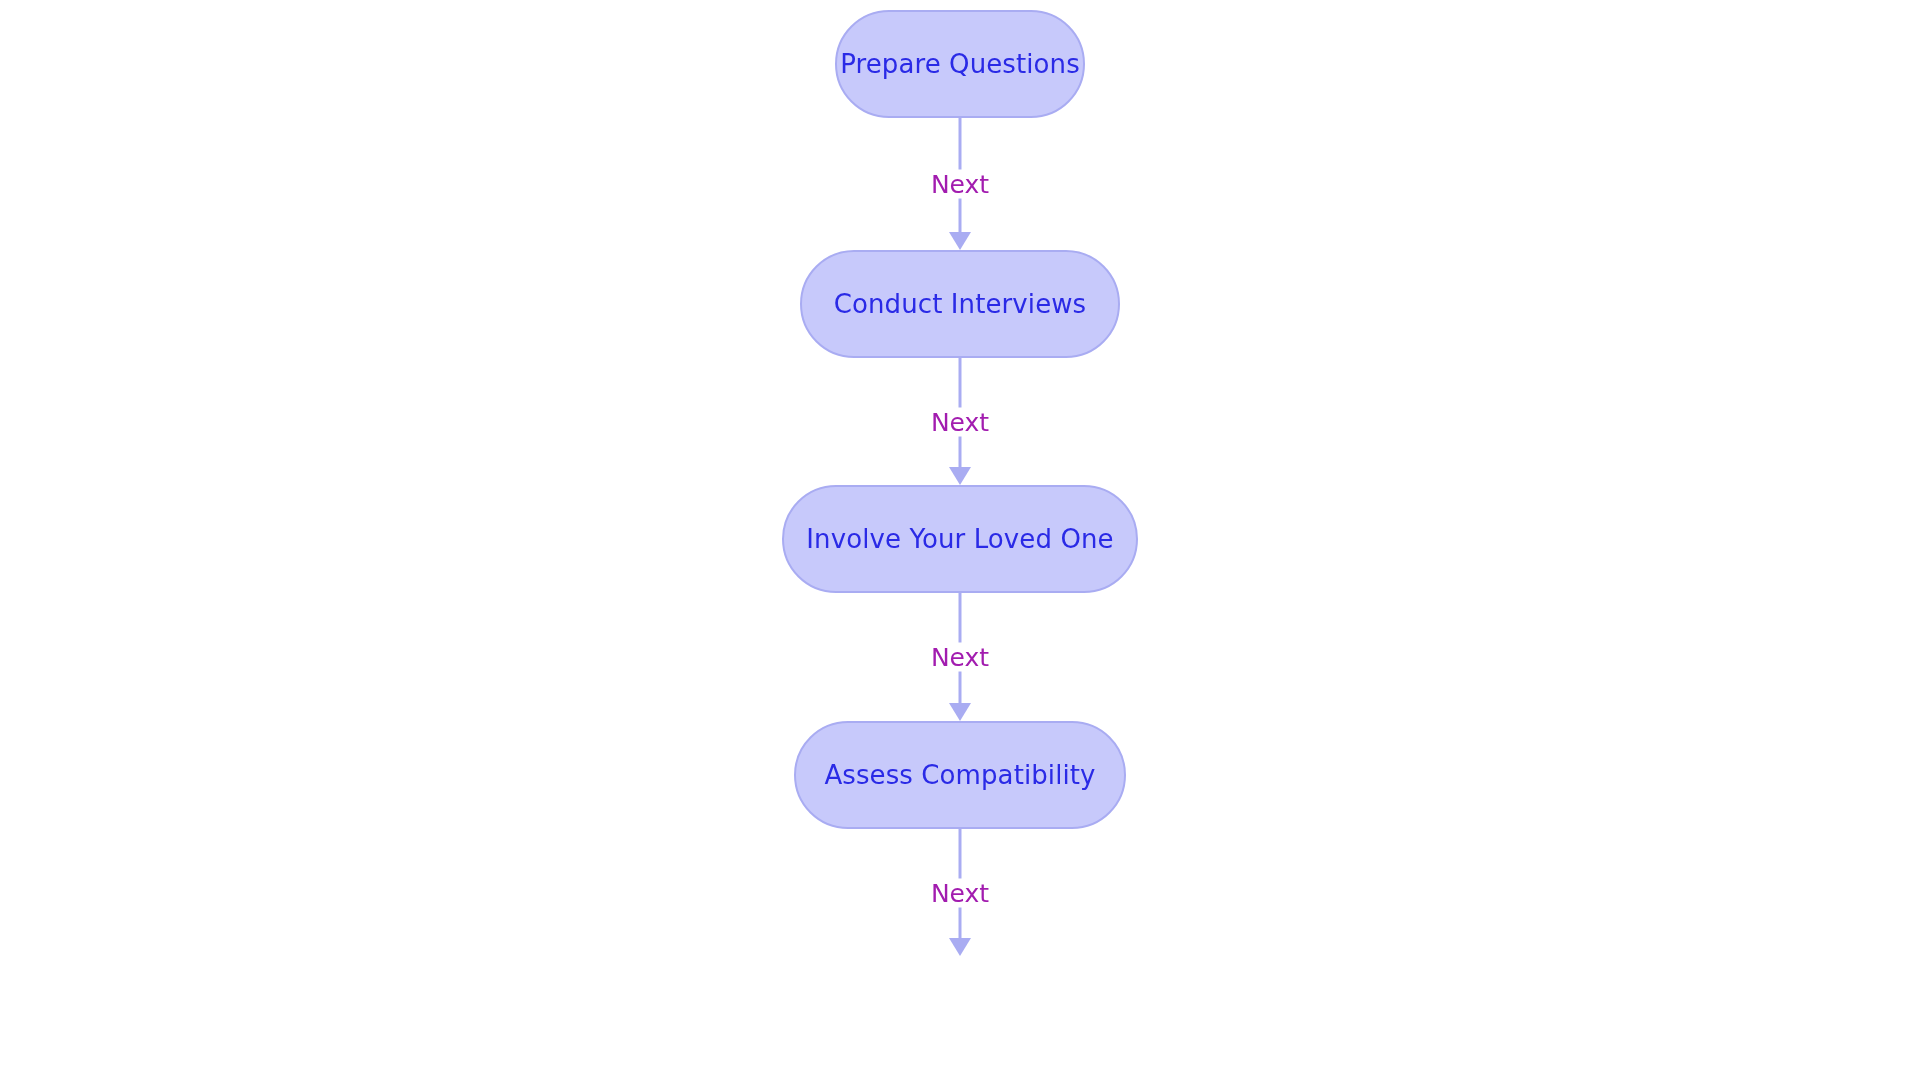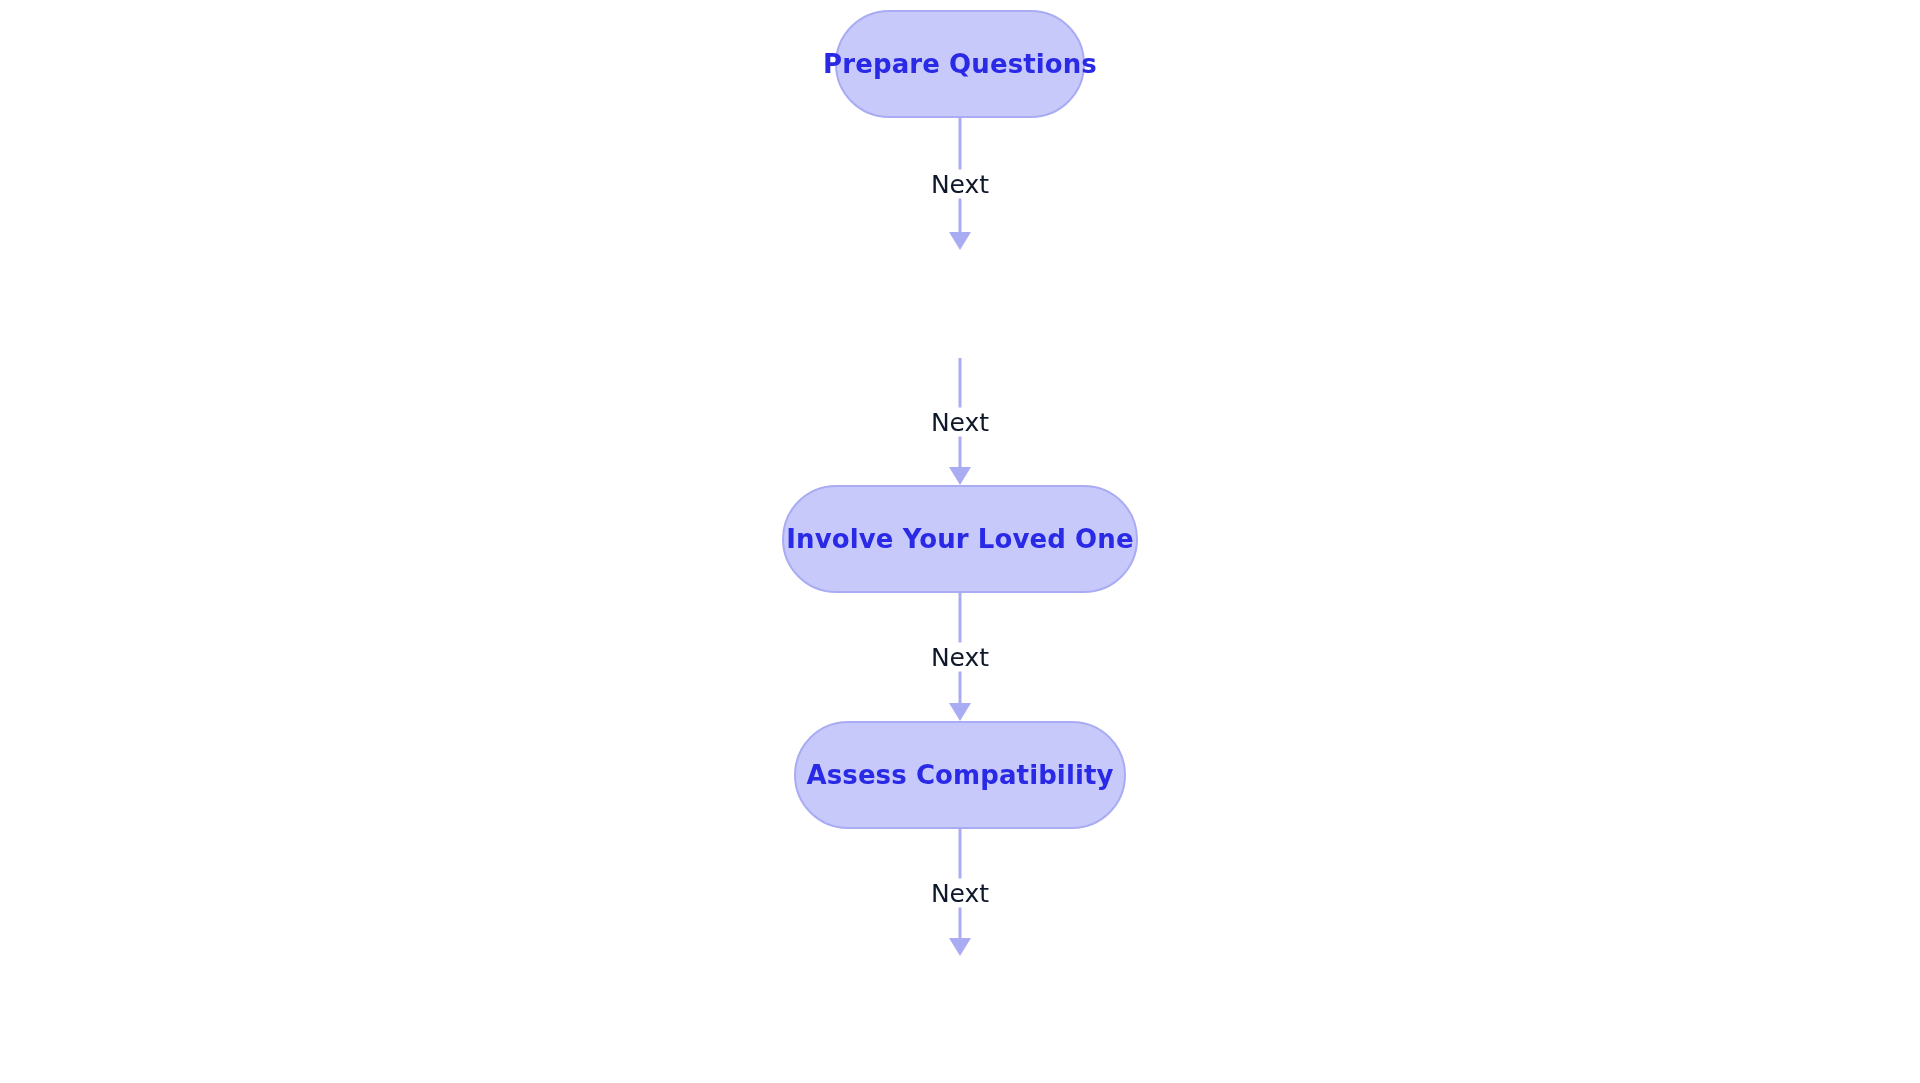--- a/index.html
+++ b/index.html
@@ -36,21 +36,21 @@
     border: 2px solid #a9acf2;
     border-radius: 54px;
     z-index: 2;
   }
   .node-label {
     font-size: 26px;
     line-height: 1;
     color: #2a2ae6;
     letter-spacing: 0.1px;
     white-space: nowrap;
-    font-weight: 700;
+    font-weight: 400;
   }
 
   
   .connector {
     position: absolute;
     left: 50%;
     transform: translateX(-50%);
     width: 300px;
     z-index: 1;
   }
@@ -58,21 +58,21 @@
     display: block;
     width: 300px;
     overflow: visible;
   }
   .edge-label {
     position: absolute;
     left: 50%;
     transform: translate(-50%, -50%);
     font-size: 25px;
     line-height: 1;
-    color: #0f172a;
+    color: #a21caf;
     background: #ffffff;
     padding: 2px 9px;
     white-space: nowrap;
     z-index: 3;
   }
 </style>
 </head>
 <body>
 
 <div id="flow-canvas">
@@ -100,19 +100,22 @@
     <div class="connector" style="top: 829px; height: 127px;">
       <svg width="300" height="127" viewBox="0 0 300 127">
         <line x1="150" y1="0" x2="150" y2="110" stroke="#a9acf2" stroke-width="3"></line>
         <polygon points="150,127 139,109 161,109" fill="#a9acf2"></polygon>
       </svg>
       <div class="edge-label" style="top: 63.5px;">Next</div>
     </div>
     <div class="node" style="top: 10px; width: 250px;">
       <span class="node-label">Prepare Questions</span>
     </div>
+    <div class="node" style="top: 250px; width: 320px;">
+      <span class="node-label">Conduct Interviews</span>
+    </div>
     <div class="node" style="top: 485px; width: 356px; align-items: center;">
       <span class="node-label">Involve Your Loved One</span>
     </div>
     <div class="node" style="top: 721px; width: 332px;">
       <span class="node-label">Assess Compatibility</span>
     </div>
   </div>
 
 </body></html>

